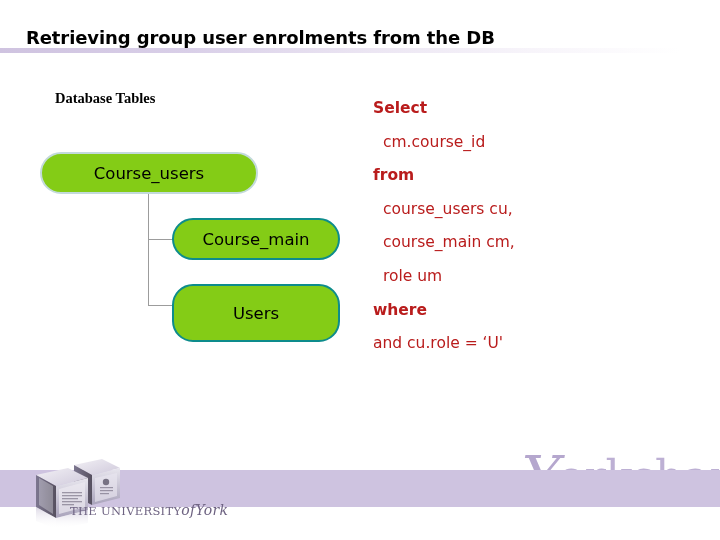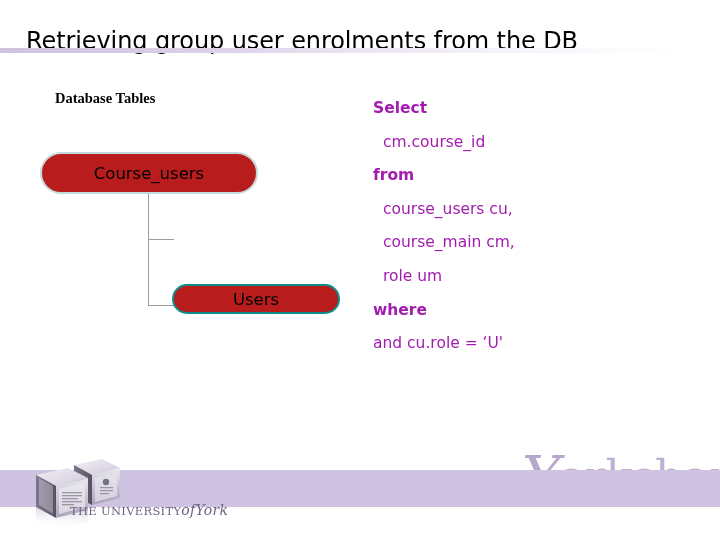--- a/index.html
+++ b/index.html
@@ -21,22 +21,22 @@
     height: 540px;
     overflow: hidden;
   }
 
   
   #title {
     position: absolute;
     left: 26px;
     top: 27px;
     width: 670px;
-    font-size: 24px;
-    font-weight: normal;
+    font-size: 18px;
+    font-weight: bold;
     color: #000000;
     letter-spacing: -0.1px;
     white-space: nowrap;
   }
   #title-rule {
     position: absolute;
     left: 0px;
     top: 48px;
     width: 680px;
     height: 5px;
@@ -59,21 +59,21 @@
   
   #tree {
     position: absolute;
     left: 0; top: 0;
     width: 380px;
     height: 360px;
   }
   .node {
     position: absolute;
     box-sizing: border-box;
-    background: #b91c1c;
+    background: #84cc16;
     border-radius: 21px;
     display: flex;
     align-items: center;
     justify-content: center;
     font-size: 16.5px;
     color: #000000;
     white-space: nowrap;
   }
   #node-course-users {
     left: 40px;
@@ -86,21 +86,21 @@
     left: 172px;
     top: 218px;
     width: 168px;
     height: 42px;
     border: 2.5px solid #0d8c8c;
   }
   #node-users {
     left: 172px;
     top: 284px;
     width: 168px;
-    height: 30px;
+    height: 58px;
     border: 2.5px solid #0d8c8c;
   }
   .connector {
     position: absolute;
     background: #9c9c9c;
   }
   #conn-trunk {
     left: 148px;
     top: 193px;
     width: 1px;
@@ -121,21 +121,21 @@
 
   
   #sql {
     position: absolute;
     left: 373px;
     top: 92px;
     width: 330px;
   }
   .sql-line {
     font-size: 15.5px;
-    color: #a21caf;
+    color: #b91c1c;
     line-height: 33.6px;
     white-space: nowrap;
   }
   .sql-line.kw {
     font-weight: bold;
   }
   .sql-line.ind {
     padding-left: 10px;
   }
 
@@ -200,20 +200,23 @@
 
   <div id="db-tables-label">Database Tables</div>
 
   <div id="tree">
     <div class="connector" id="conn-trunk"></div>
     <div class="connector" id="conn-branch-main"></div>
     <div class="connector" id="conn-branch-users"></div>
 
     <div class="node" id="node-course-users">
       <span>Course_users</span>
+    </div>
+    <div class="node" id="node-course-main">
+      <span>Course_main</span>
     </div>
     <div class="node" id="node-users">
       <span>Users</span>
     </div>
   </div>
 
   <div id="sql">
     <div class="sql-line kw">Select</div>
     <div class="sql-line ind">cm.course_id</div>
     <div class="sql-line kw">from</div>

